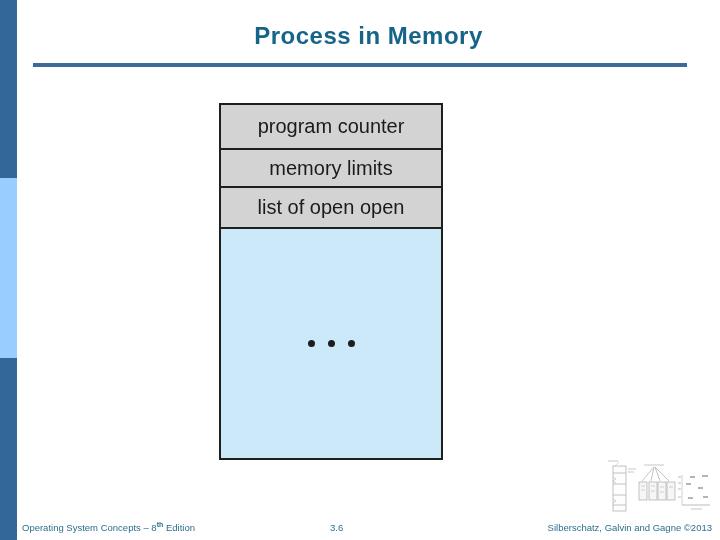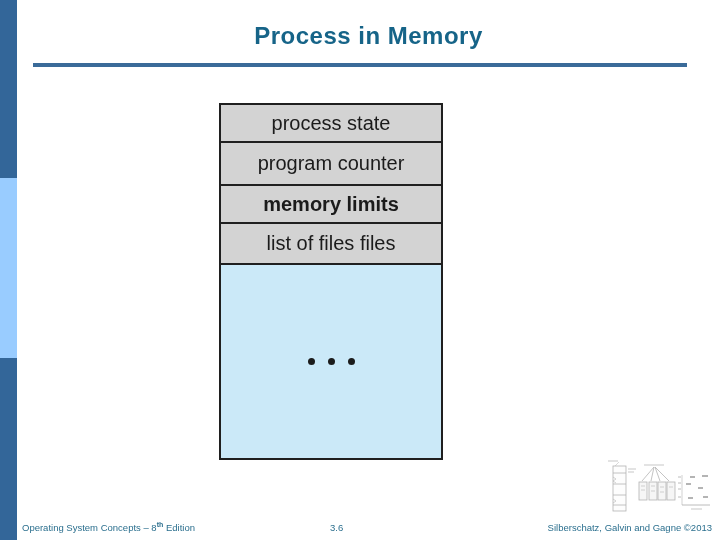--- a/index.html
+++ b/index.html
@@ -42,21 +42,21 @@
     font-size: 20px; color: #1b1b1b;
     border-top: 2px solid #1f1f1f;
   }
   .pcb-row:first-child { border-top: none; }
   .row-gray { background: #d3d3d3; }
   .row-blue { background: #cbe9f8; }
   .h-r1 { height: 36px; }
   .h-r2 { height: 37px; }
   .h-r3 { height: 43px; }
   .h-r4 { height: 85px; }
-  .h-r5 { height: 38px; font-weight: bold; }
+  .h-r5 { height: 38px; }
   .h-r6 { height: 41px; }
   .h-r7 { flex: 1; }
   .dots { display: flex; gap: 13px; align-items: center; }
   .dot { width: 7px; height: 7px; border-radius: 50%; background: #1c1c1c; }
 
   
   .footer-left {
     position: absolute; left: 22px; bottom: 7px;
     font-size: 9.5px; color: #2b6f8e;
   }
@@ -82,31 +82,28 @@
 <div class="slide">
 
   <div class="bar bar-top"></div>
   <div class="bar bar-middle"></div>
   <div class="bar bar-bottom"></div>
 
   <div class="title">Process in Memory</div>
   <div class="title-rule"></div>
 
   <div class="pcb">
-    <div class="pcb-row row-gray h-r1">
-      <span>process state</span>
-    </div>
     <div class="pcb-row row-gray h-r3">
       <span>program counter</span>
     </div>
     <div class="pcb-row row-gray h-r5">
       <span>memory limits</span>
     </div>
     <div class="pcb-row row-gray h-r6">
-      <span>list of files files</span>
+      <span>list of open open</span>
     </div>
     <div class="pcb-row row-blue h-r7">
       <span class="dots">
         <span class="dot"></span>
           <span class="dot"></span>
           <span class="dot"></span>
       </span>
     </div>
   </div>
 

